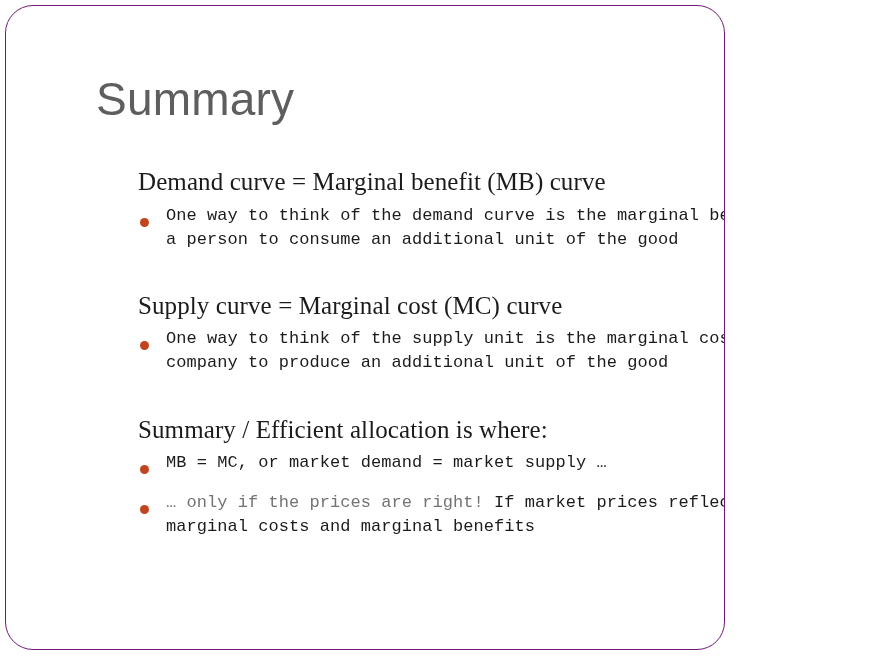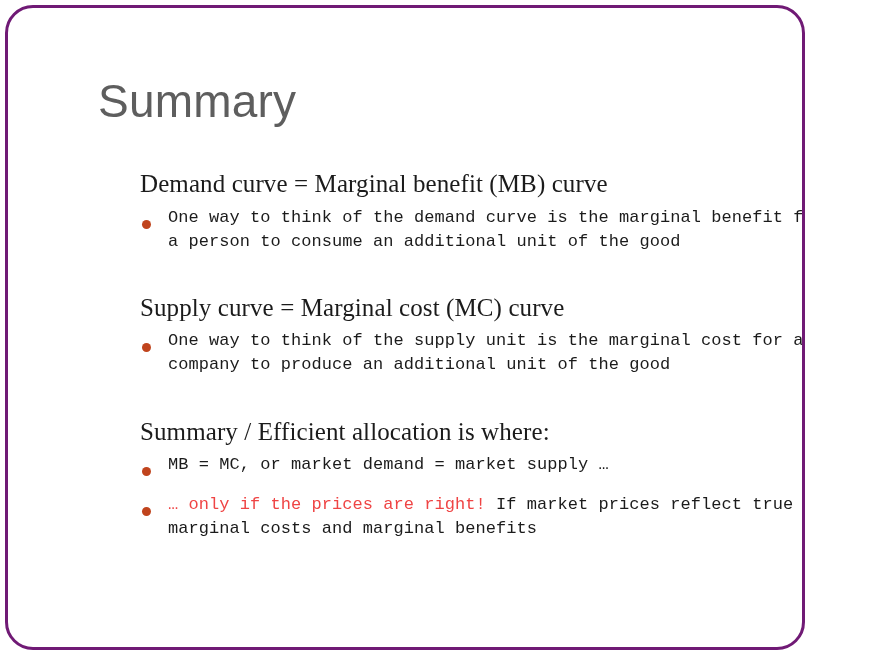--- a/index.html
+++ b/index.html
@@ -11,24 +11,24 @@
     width: 880px;
     height: 660px;
     overflow: hidden;
     font-family: "Liberation Serif", serif;
   }
 
   .slide {
     position: absolute;
     left: 5px;
     top: 5px;
-    width: 800px;
+    width: 720px;
     height: 645px;
     background: #ffffff;
-    border: 3px solid #701a75;
+    border: 1px solid #701a75;
     border-radius: 28px;
     box-sizing: border-box;
     overflow: hidden;
   }
 
   .slide-title {
     position: absolute;
     left: 90px;
     top: 70px;
     font-family: "Liberation Sans", sans-serif;
@@ -84,21 +84,21 @@
   .bullet-text {
     font-family: Liberation Mono, monospace;
     font-size: 17px;
     color: #1b1b1b;
     line-height: 1.42;
     letter-spacing: 0.05px;
     display: block;
   }
 
   .accent {
-    color: #ef4444;
+    color: #737373;
   }
 
   .gap-sm { height: 14px; }
 </style>
 </head>
 <body>
 
 <div class="slide">
 
   <div class="slide-title">Summary</div>

